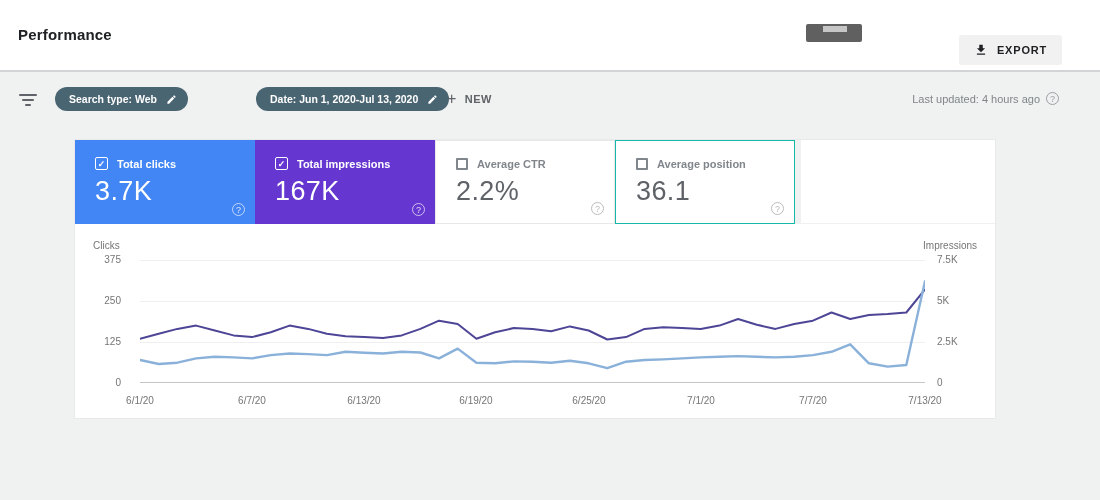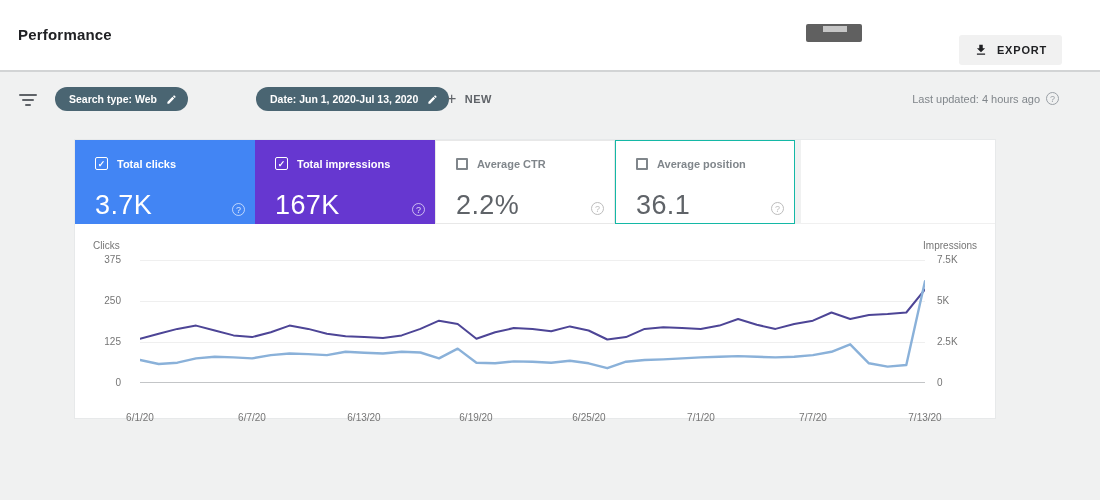--- a/index.html
+++ b/index.html
@@ -57,37 +57,37 @@
   .tile-empty { position:absolute; left:726px; top:0; width:194px; height:84px; background:#fff;
     border-bottom:1px solid #f0f0f0; }
   .tile-head { display:flex; align-items:center; gap:9px; margin:17px 0 0 20px;
     font-size:11px; font-weight:700; }
   .tile-blue .tile-head, .tile-purple .tile-head { color:#fff; }
   .tile-white3 .tile-head, .tile-white4 .tile-head { color:#80868b; font-weight:600; }
   .cb-checked { width:13px; height:13px; border:1.5px solid #fff; border-radius:2px; color:#fff;
     font-size:9px; font-weight:700; display:flex; align-items:center; justify-content:center; flex:0 0 auto; }
   .cb-empty { width:12px; height:12px; border:2px solid #80868b; border-radius:1px;
     background:#fff; flex:0 0 auto; }
-  .tile-value { margin:20px 0 0 20px; font-size:27px; font-weight:400; letter-spacing:.4px; }
+  .tile-value { margin:6px 0 0 20px; font-size:27px; font-weight:400; letter-spacing:.4px; }
   .tile-blue .tile-value, .tile-purple .tile-value { color:#fff; }
   .tile-white3 .tile-value, .tile-white4 .tile-value { color:#5f6368; }
   .tile-help { position:absolute; right:10px; bottom:8px; }
   .tile-help.light { border-color:rgba(255,255,255,.65); color:rgba(255,255,255,.8); }
   .tile-help.gray  { border-color:#bdbdbd; color:#bdbdbd; }
 
   
   .axis-title { position:absolute; font-size:10px; color:#757575; }
   .axis-title.at-left  { left:18px; top:100px; }
   .axis-title.at-right { right:18px; top:100px; }
   .ytick { position:absolute; font-size:10px; color:#757575; line-height:12px; }
   .ytick.yl { left:0; width:46px; text-align:right; }
   .ytick.yr { left:862px; text-align:left; }
   .yl0,.yr0 { top:114px; } .yl1,.yr1 { top:155px; } .yl2,.yr2 { top:196px; } .yl3,.yr3 { top:237px; }
   .chart-svg { position:absolute; left:65px; top:120px; }
-  .xtick { position:absolute; top:272px; transform:translateX(-50%); font-size:10px; color:#757575;
+  .xtick { position:absolute; top:255px; transform:translateX(-50%); font-size:10px; color:#757575;
     white-space:nowrap; }
   .xt0{left:65px;} .xt1{left:177px;} .xt2{left:289px;} .xt3{left:401px;}
   .xt4{left:514px;} .xt5{left:626px;} .xt6{left:738px;} .xt7{left:850px;}
 
   .dl-icon, .pencil-icon { display:block; }
 </style>
 </head>
 <body>
 
 <div class="stage">

